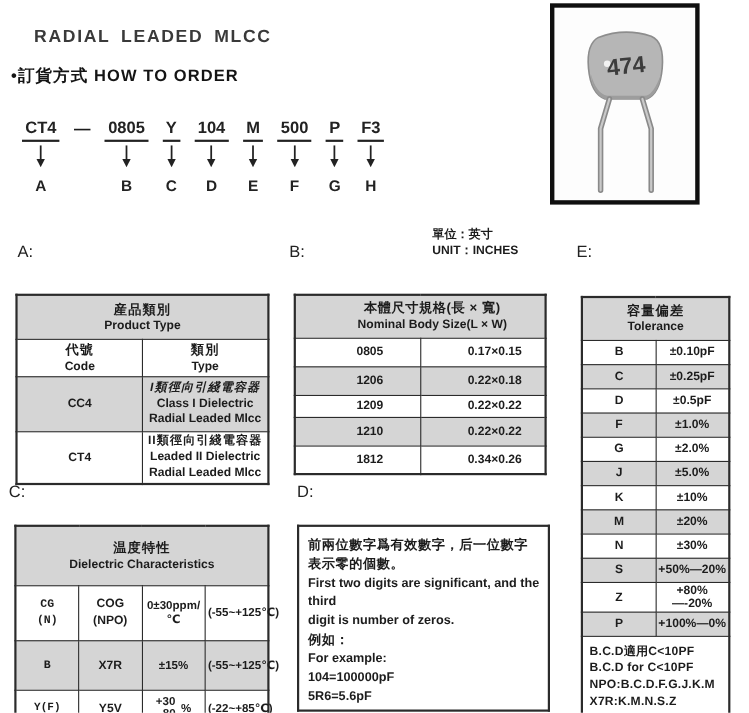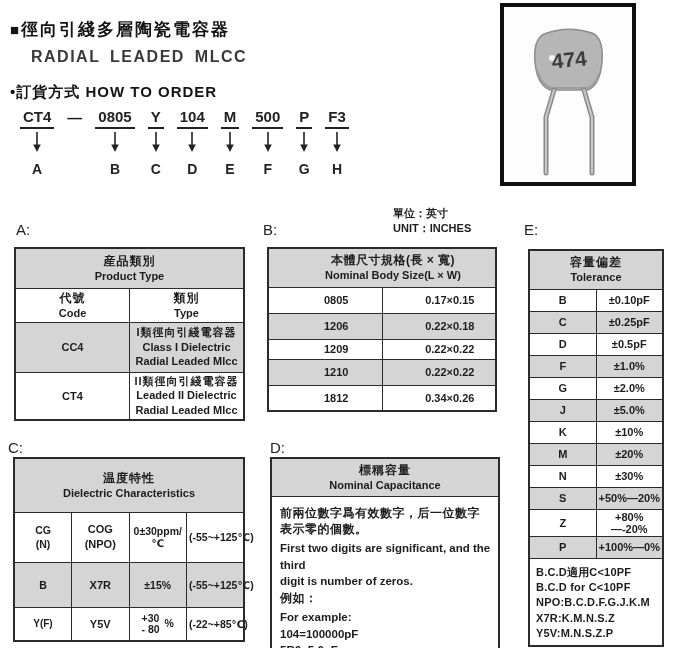--- a/index.html
+++ b/index.html
@@ -23,58 +23,57 @@
 
   
   .photo-frame { position:absolute; left:500px; top:3px; width:136px; height:183px; border:4px solid #101010; background:#fdfdfd; }
 
   
   .sec-label { position:absolute; font-size:15px; font-weight:400; color:#222; }
 
   
   table { border-collapse:collapse; table-layout:fixed; position:absolute; background:#fff; }
   td { border:1.5px solid #2b2b2b; text-align:center; vertical-align:middle; font-size:11px; font-weight:700; color:#1c1c1c; padding:1px 2px; }
-  table { border:2px solid #2b2b2b; }
+  table { border:2px solid #2b2b2b;margin-top:20px; }
   .gray { background:#d5d5d5; }
   .l1 { display:block; line-height:1.35; }
   .zh { font-size:12px; letter-spacing:1px; }
   .en { font-size:11px; }
 
   #tbl-a { left:14px; top:247px; width:231px; }
   #tbl-a td.c1 { width:58px; }
   #tbl-b { left:267px; top:247px; width:230px; }
   #tbl-b td { width:115px;padding-left:24px; }
   #tbl-e { left:528px; top:249px; width:136px; }
   #tbl-e td.c1 { width:31px; }
   #tbl-e td { height:22px; }
   #tbl-e .notes-cell { text-align:left; padding:6px 4px 4px 6px; vertical-align:top; height:86px; }
   #tbl-e .notes-cell .l1 { font-size:11px; line-height:1.4; letter-spacing:0.2px; }
   #tbl-c { left:13px; top:457px; width:232px; }
-  #tbl-c td.cc1 { width:26px; font-size:10.5px; padding:0; }
+  #tbl-c td.cc1 { width:26px; font-size:10.5px; padding:0;font-family:Liberation Mono, monospace; }
   #tbl-c td.cc2 { width:41px; font-size:11px; }
   #tbl-c td.cc3 { width:78px; font-size:10.5px; }
   #tbl-c td.cc4 { width:87px; font-size:10.5px; }
   #tbl-d { left:270px; top:457px; width:230px; }
   #tbl-d .body-cell { text-align:left; vertical-align:top; padding:8px 6px 4px 8px; height:145px; }
   #tbl-d .body-cell .l1 { line-height:1.45; font-size:11.5px; }
   #tbl-d .body-cell .l-zh { font-size:12px; letter-spacing:0.5px; line-height:1.4; margin-bottom:2px; }
 
   .unit-note { position:absolute; left:393px; top:206px; font-size:11px; font-weight:700; line-height:1.55; color:#1c1c1c; }
 
   .frac { display:inline-flex; flex-direction:column; line-height:1.05; font-size:10.5px; vertical-align:middle; }
   .frac span { display:block; text-align:left; }
   .pct { font-size:10.5px; margin-left:2px; }
 </style>
 </head>
 <body>
 
 <div id="page">
 
   <div class="hdr">
-    <div class="title-zh"><span class="sq">■</span><span>徑向引綫多層陶瓷電容器</span></div>
     <div class="title-en">RADIAL LEADED MLCC</div>
     <div class="order-heading">•訂貨方式 HOW TO ORDER</div>
   </div>
 
   <div class="order-code">
     <div class="seg">
       <span class="code">CT4</span>
       <svg class="arr" width="10" height="20" viewBox="0 0 10 20">
           <line x1="5" y1="0" x2="5" y2="13" stroke="#222" stroke-width="1.6"></line>
           <polygon points="1.2,12.5 8.8,12.5 5,20" fill="#222"></polygon>
@@ -168,21 +167,21 @@
         <span class="l1 en">Code</span>
       </td>
       <td>
         <span class="l1 zh">類別</span>
         <span class="l1 en">Type</span>
       </td>
     </tr>
     <tr>
       <td class="c1 gray" style="height:50px;">CC4</td>
       <td class="gray">
-        <span class="l1 zh" style="font-size:11px;">I類徑向引綫電容器</span>
+        <span class="l1 zh" style="font-size:11px;font-style:italic;">I類徑向引綫電容器</span>
         <span class="l1 en">Class I Dielectric</span>
         <span class="l1 en">Radial Leaded  Mlcc</span>
       </td>
     </tr>
     <tr>
       <td class="c1" style="height:46px;">CT4</td>
       <td>
         <span class="l1 zh" style="font-size:11px;">II類徑向引綫電容器</span>
         <span class="l1 en">Leaded II Dielectric</span>
         <span class="l1 en">Radial Leaded  Mlcc</span>
@@ -334,26 +333,20 @@
         <span class="pct">%</span>
       </td>
       <td class="cc4">(-22~+85℃)</td>
     </tr>
   </tbody>
     </table>
 
   <div class="sec-label" style="left:270px; top:439px;">D:</div>
   <table id="tbl-d">
     <tbody>
-        <tr>
-      <td class="gray" style="height:38px;">
-        <span class="l1 zh">標稱容量</span>
-        <span class="l1 en">Nominal  Capacitance</span>
-      </td>
-    </tr>
     <tr>
       <td class="body-cell">
         <span class="l1 l-zh">前兩位數字爲有效數字，后一位數字表示零的個數。</span>
         <span class="l1">First two digits are significant, and the  third</span>
         <span class="l1">digit is number of zeros.</span>
         <span class="l1 l-zh">例如：</span>
         <span class="l1">For example:</span>
         <span class="l1">104=100000pF</span>
         <span class="l1">5R6=5.6pF</span>
       </td>

